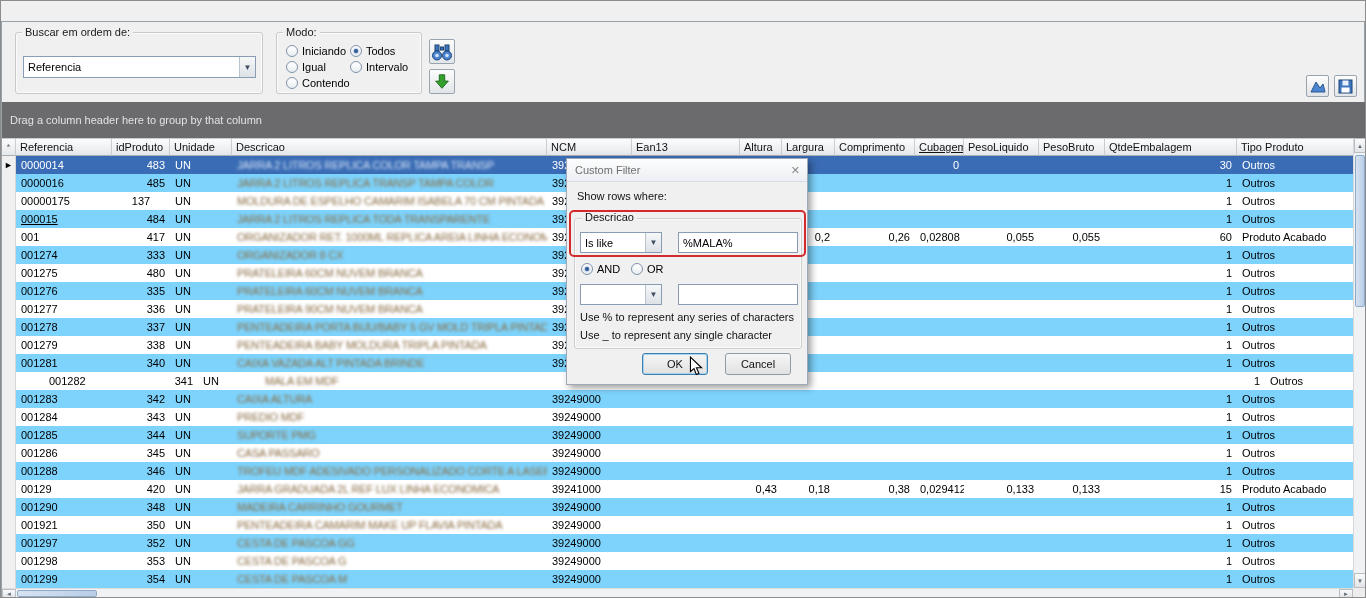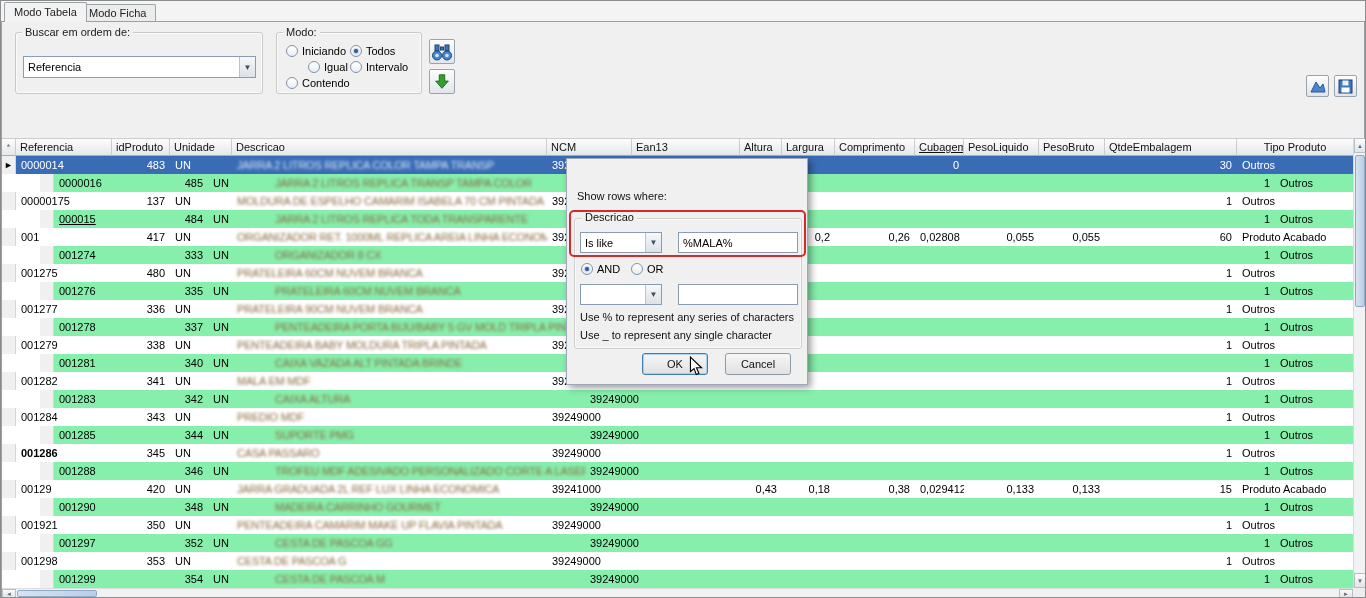--- a/index.html
+++ b/index.html
@@ -45,21 +45,21 @@
   
   .ghead { position:absolute; left:1px; top:137px; width:1351px; height:18px; display:flex; z-index:1; }
   .hcell { height:18px; line-height:16px; padding:0 4px; flex:0 0 auto;
            background:linear-gradient(#FCFCFC,#E5E8EB); border-top:1px solid #C9CDD2;
            border-right:1px solid #C9CDD2; border-bottom:1px solid #A9AEB4;
            white-space:nowrap; overflow:hidden; color:#111; }
   .hcell.ind { width:14px; padding:0; text-align:center; color:#666; font-size:9px; }
   .gbody { position:absolute; left:1px; top:155px; width:1351px; height:432px; background:#fff;
            overflow:hidden; z-index:1; }
   .grow { display:flex; height:18px; }
-  .grow.alt { background:#86efac;margin-left:38px; }
+  .grow.alt { background:#7dd3fc; }
   .grow.sel { background:#3A6CB5; color:#fff; }
   .gcell { height:18px; line-height:18px; padding:0 5px; flex:0 0 auto;
            white-space:nowrap; overflow:hidden; }
   .gcell.num { text-align:right; }
   .gcell.ind { width:14px; padding:0; text-align:center; background:#F0F0F0;
                border-right:1px solid #D6D6D6; color:#000; font-size:9px; }
   .grow.sel .gcell.ind { color:#000; }
   .censored { filter:blur(1.8px); color:#8A6B42; letter-spacing:-0.2px; }
   .grow.sel .censored { color:#D5E4F7; }
 
@@ -93,40 +93,36 @@
   .btn.focused { border-color:#3C7FB1; box-shadow:inset 0 0 0 1px #A9D3EF; }
   .red-rect { position:absolute; left:2px; top:51px; width:237px; height:47px;
               border:2px solid #D32B2B; border-radius:5px; z-index:6; pointer-events:none; }
   .cursor { position:absolute; left:688px; top:355px; z-index:30; pointer-events:none; }
 </style>
 </head>
 <body>
 
 <div class="page">
 
-  <div class="tabstrip">
-    <div class="tab active" style="left:3px;">Modo Tabela</div>
-    <div class="tab" style="left:78px;">Modo Ficha</div>
-  </div>
   <div class="client-frame"></div>
 
   <div class="gbox" style="left:14px;top:31px;width:248px;height:62px;"></div>
   <div class="gbox-label" style="left:21px;top:25px;">Buscar em ordem de:</div>
   <div class="combo" style="left:22px;top:55px;width:233px;height:22px;">
     <span class="combo-text">Referencia</span>
     <span class="combo-btn">▼</span>
   </div>
 
   <div class="gbox" style="left:275px;top:31px;width:146px;height:62px;"></div>
   <div class="gbox-label" style="left:282px;top:25px;">Modo:</div>
   <label class="radio-item" style="left:285px;top:43px;">
     <span class="radio-dot"></span>
     <span>Iniciando</span>
   </label>
-  <label class="radio-item" style="left:285px;top:59px;margin-left:22px;">
+  <label class="radio-item" style="left:285px;top:59px;">
     <span class="radio-dot"></span>
     <span>Igual</span>
   </label>
   <label class="radio-item" style="left:285px;top:75px;">
     <span class="radio-dot"></span>
     <span>Contendo</span>
   </label>
   <label class="radio-item checked" style="left:349px;top:43px;">
     <span class="radio-dot"></span>
     <span>Todos</span>
@@ -158,37 +154,38 @@
     </svg>
   </div>
   <div class="iconbtn" style="left:1333px;top:74px;width:23px;height:22px;">
     <svg width="15" height="15" viewBox="0 0 15 15">
       <rect x="1" y="1" width="13" height="13" fill="#3D76C0" stroke="#1C4473"></rect>
       <rect x="4.5" y="1.5" width="6" height="5" fill="#E8F0FB"></rect>
       <rect x="3.5" y="8.5" width="8" height="5" fill="#FFFFFF"></rect>
     </svg>
   </div>
 
+  <div class="groupbar">Drag a column header here to group by that column</div>
 
   <div class="ghead">
       <div class="hcell ind">*</div>
       <div class="hcell" style="width: 96px;">Referencia</div>
       <div class="hcell" style="width: 58px;">idProduto</div>
       <div class="hcell" style="width: 62px;">Unidade</div>
       <div class="hcell" style="width: 315px;">Descricao</div>
       <div class="hcell" style="width: 85px;">NCM</div>
       <div class="hcell" style="width: 108px;">Ean13</div>
       <div class="hcell" style="width: 42px;">Altura</div>
       <div class="hcell" style="width: 53px;">Largura</div>
       <div class="hcell" style="width: 80px;">Comprimento</div>
       <div class="hcell" style="width: 49px; text-decoration: underline;">Cubagem</div>
       <div class="hcell" style="width: 75px;">PesoLiquido</div>
       <div class="hcell" style="width: 66px;">PesoBruto</div>
       <div class="hcell" style="width: 132px;">QtdeEmbalagem</div>
-      <div class="hcell" style="width: 117px; text-align: center;">Tipo Produto</div>
+      <div class="hcell" style="width: 117px;">Tipo Produto</div>
     </div>
   <div class="gbody">
       <div class="grow sel">
         <div class="gcell ind">►</div>
         <div class="gcell" style="width: 96px;">0000014</div>
         <div class="gcell num" style="width: 58px;">483</div>
         <div class="gcell" style="width: 62px;">UN</div>
         <div class="gcell censored" style="width: 315px;">JARRA 2 LITROS REPLICA COLOR TAMPA TRANSP</div>
         <div class="gcell" style="width: 85px;">39249000</div>
         <div class="gcell" style="width: 108px;"></div>
@@ -214,21 +211,21 @@
         <div class="gcell num" style="width: 80px;"></div>
         <div class="gcell num" style="width: 49px;"></div>
         <div class="gcell num" style="width: 75px;"></div>
         <div class="gcell num" style="width: 66px;"></div>
         <div class="gcell num" style="width: 132px;">1</div>
         <div class="gcell" style="width: 117px;">Outros</div>
       </div>
       <div class="grow">
         <div class="gcell ind"></div>
         <div class="gcell" style="width: 96px;">00000175</div>
-        <div class="gcell num" style="width: 58px;">137</div>
+        <div class="gcell num" style="width: 58px; text-align: center;">137</div>
         <div class="gcell" style="width: 62px;">UN</div>
         <div class="gcell censored" style="width: 315px;">MOLDURA DE ESPELHO CAMARIM ISABELA 70 CM PINTADA</div>
         <div class="gcell" style="width: 85px;">39249000</div>
         <div class="gcell" style="width: 108px;"></div>
         <div class="gcell num" style="width: 42px;"></div>
         <div class="gcell num" style="width: 53px;"></div>
         <div class="gcell num" style="width: 80px;"></div>
         <div class="gcell num" style="width: 49px;"></div>
         <div class="gcell num" style="width: 75px;"></div>
         <div class="gcell num" style="width: 66px;"></div>
@@ -383,21 +380,21 @@
         <div class="gcell num" style="width: 53px;"></div>
         <div class="gcell num" style="width: 80px;"></div>
         <div class="gcell num" style="width: 49px;"></div>
         <div class="gcell num" style="width: 75px;"></div>
         <div class="gcell num" style="width: 66px;"></div>
         <div class="gcell num" style="width: 132px;">1</div>
         <div class="gcell" style="width: 117px;">Outros</div>
       </div>
       <div class="grow">
         <div class="gcell ind"></div>
-        <div class="gcell" style="width: 96px;">001282</div>
+        <div class="gcell" style="width: 96px; margin-left: 28px;">001282</div>
         <div class="gcell num" style="width: 58px;">341</div>
         <div class="gcell" style="width: 62px;">UN</div>
         <div class="gcell censored" style="width: 315px;">MALA EM MDF</div>
         <div class="gcell" style="width: 85px;">39249000</div>
         <div class="gcell" style="width: 108px;"></div>
         <div class="gcell num" style="width: 42px;"></div>
         <div class="gcell num" style="width: 53px;"></div>
         <div class="gcell num" style="width: 80px;"></div>
         <div class="gcell num" style="width: 49px;"></div>
         <div class="gcell num" style="width: 75px;"></div>
@@ -451,21 +448,21 @@
         <div class="gcell num" style="width: 53px;"></div>
         <div class="gcell num" style="width: 80px;"></div>
         <div class="gcell num" style="width: 49px;"></div>
         <div class="gcell num" style="width: 75px;"></div>
         <div class="gcell num" style="width: 66px;"></div>
         <div class="gcell num" style="width: 132px;">1</div>
         <div class="gcell" style="width: 117px;">Outros</div>
       </div>
       <div class="grow">
         <div class="gcell ind"></div>
-        <div class="gcell" style="width: 96px; font-weight: bold;">001286</div>
+        <div class="gcell" style="width: 96px;">001286</div>
         <div class="gcell num" style="width: 58px;">345</div>
         <div class="gcell" style="width: 62px;">UN</div>
         <div class="gcell censored" style="width: 315px;">CASA PASSARO</div>
         <div class="gcell" style="width: 85px;">39249000</div>
         <div class="gcell" style="width: 108px;"></div>
         <div class="gcell num" style="width: 42px;"></div>
         <div class="gcell num" style="width: 53px;"></div>
         <div class="gcell num" style="width: 80px;"></div>
         <div class="gcell num" style="width: 49px;"></div>
         <div class="gcell num" style="width: 75px;"></div>
@@ -600,20 +597,24 @@
     <div class="sbtn" style="left:0;bottom:0;width:12px;height:15px;line-height:14px;">▼</div>
   </div>
   <div class="hscroll">
     <div class="sbtn" style="left:0;top:0;width:14px;height:9px;line-height:8px;">◄</div>
     <div class="thumb" style="left:15px;top:1px;width:80px;height:7px;"></div>
     <div class="sbtn" style="right:0;top:0;width:14px;height:9px;line-height:8px;">►</div>
   </div>
   <div class="corner"></div>
 
   <div class="dialog">
+    <div class="dlg-title">
+      <span>Custom Filter</span>
+      <span class="dlg-close">✕</span>
+    </div>
     <div class="dlg-label" style="left:10px;top:31px;">Show rows where:</div>
 
     <div class="dlg-gbox"></div>
     <div class="gbox-label dlg-label" style="left:15px;top:52px;z-index:3;">Descricao</div>
 
     <div class="combo" style="left:13px;top:73px;width:82px;height:21px;">
       <span class="combo-text">Is like</span>
       <span class="combo-btn">▼</span>
     </div>
     <input class="tinput" style="left: 111px; top: 73px; width: 120px; height: 21px;" value="%MALA%">

